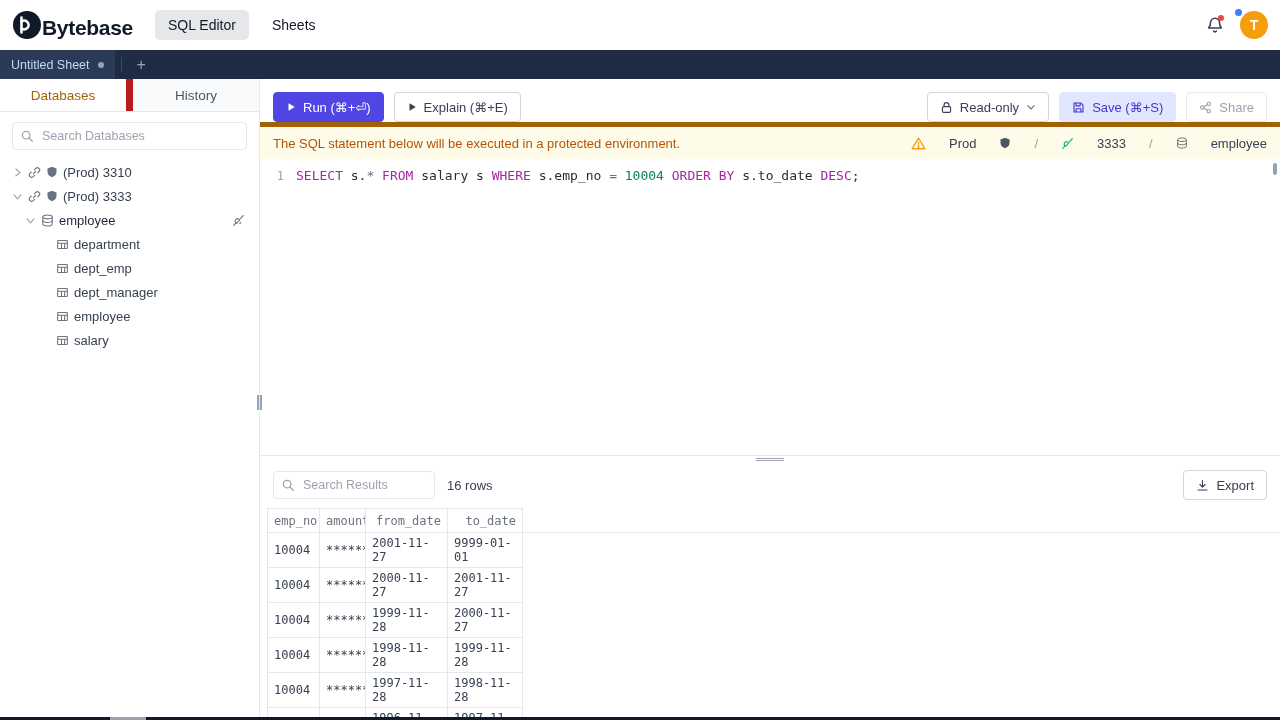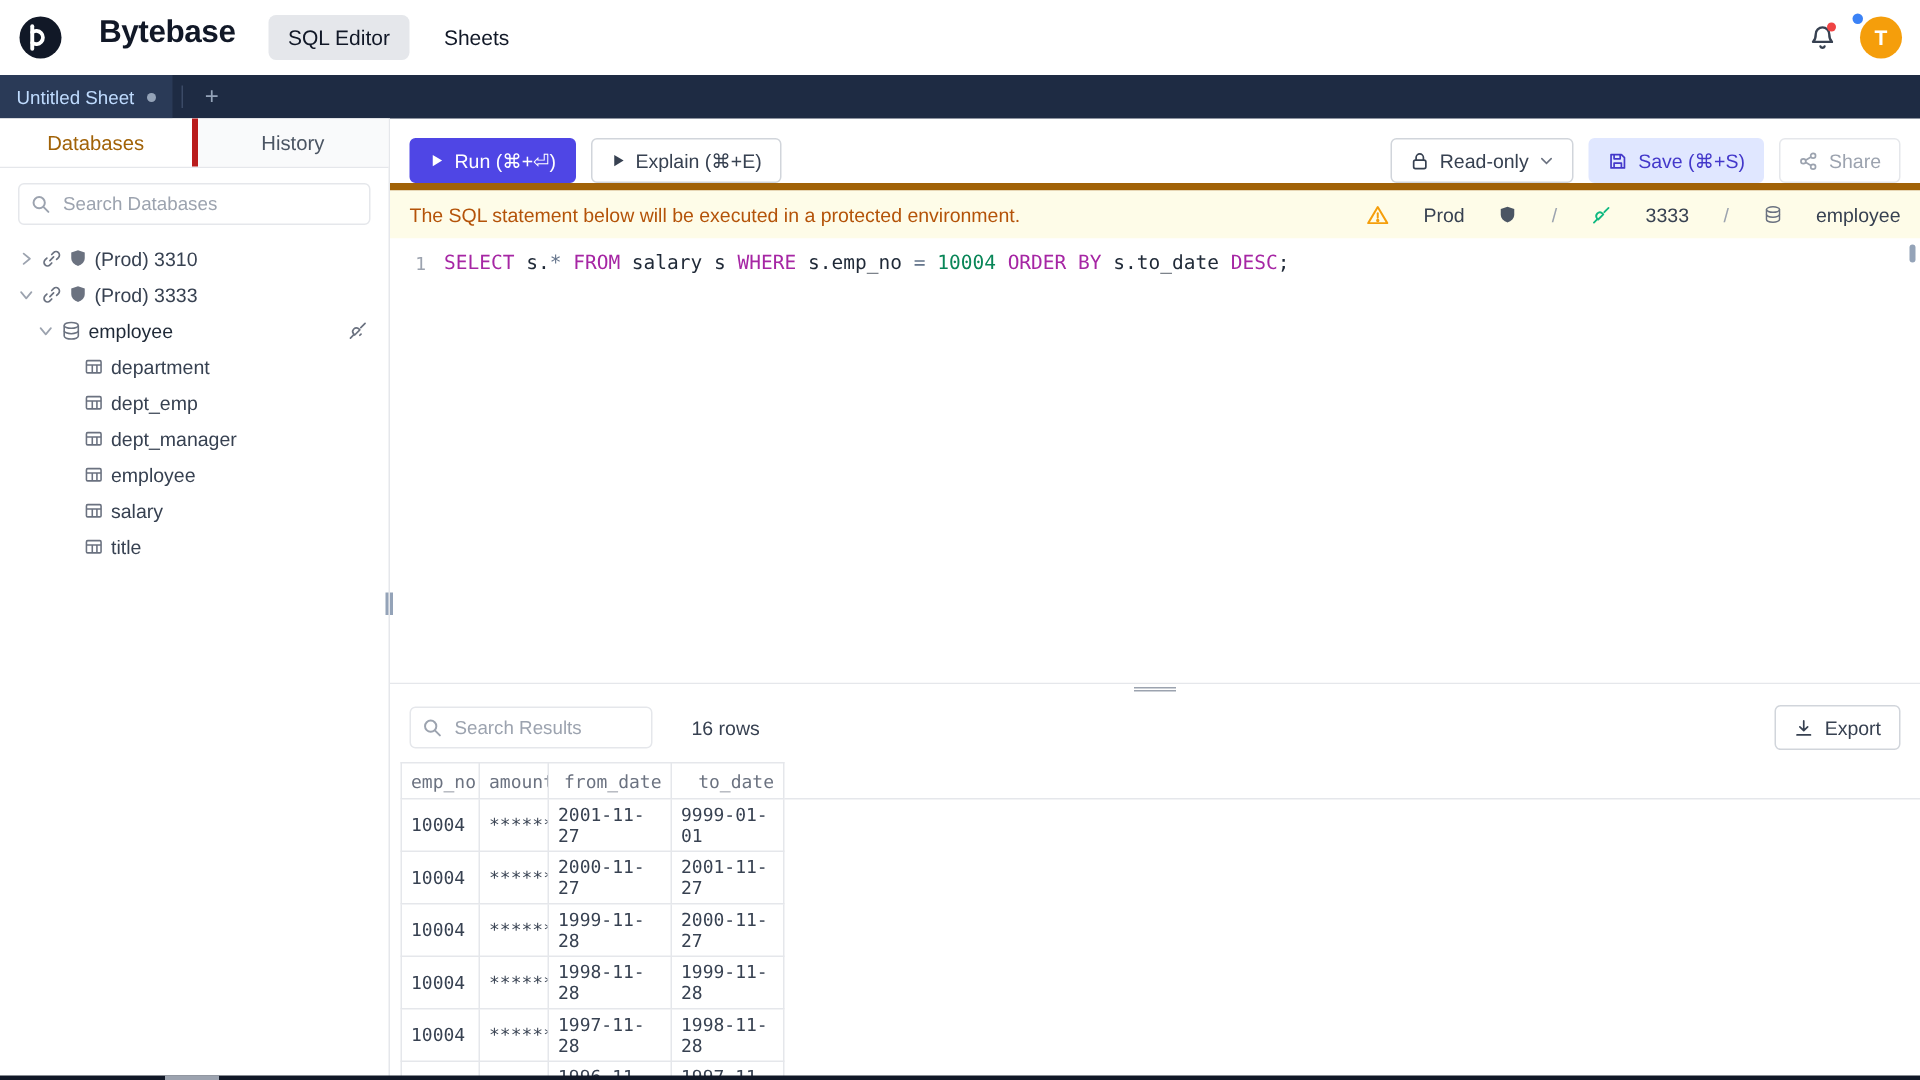--- a/index.html
+++ b/index.html
@@ -1,21 +1,21 @@
 <!DOCTYPE html>
 <html><head>
 <meta charset="utf-8">
 <style>
 *{margin:0;padding:0;box-sizing:border-box}
 html,body{width:1280px;height:720px;overflow:hidden}
 body{font-family:"Liberation Sans",sans-serif;background:#fff;color:#1f2937;position:relative}
 
 
 .topbar{height:50px;display:flex;align-items:center;padding:0 12px;background:#fff}
-.brand{display:flex;align-items:flex-start;gap:24px;margin-right:22px;cursor:pointer}
+.brand{display:flex;align-items:flex-end;gap:0;margin-right:22px;cursor:pointer}
 .logo{width:30px;height:30px;display:block}
 .brand-name{font-size:21px;font-weight:700;color:#111827;letter-spacing:-.3px}
 .nav{display:flex;align-items:center;gap:10px}
 .nav-item{font-size:14px;color:#111827;padding:7px 13px;border-radius:5px;cursor:pointer}
 .nav-item.active{background:#e5e7eb;font-weight:500}
 .topbar-right{margin-left:auto;display:flex;align-items:center;gap:16px}
 .bell{position:relative;color:#374151;display:flex;cursor:pointer}
 .bell-dot{position:absolute;top:-1px;right:0;width:6px;height:6px;border-radius:50%;background:#ef4444}
 .avatar{width:28px;height:28px;border-radius:50%;background:#f59e0b;color:#fff;font-weight:700;font-size:14px;display:flex;align-items:center;justify-content:center;position:relative;cursor:pointer}
 .avatar-dot{position:absolute;top:-2px;left:-5px;width:7px;height:7px;border-radius:50%;background:#3b82f6}
@@ -26,21 +26,21 @@
 .sheet-dot{width:6px;height:6px;border-radius:50%;background:#94a3b8}
 .strip-divider{width:1px;background:#3b4a66;margin:7px 6px}
 .add-tab{display:flex;align-items:center;padding:0 9px;color:#94a3b8;font-size:16px;cursor:pointer}
 
 
 .main{display:flex;height:641px}
 
 
 .sidebar{width:260px;border-right:1px solid #e5e7eb;display:flex;flex-direction:column;position:relative;background:#fff;flex:none}
 .side-tabs{display:flex;height:33px;border-bottom:1px solid #e5e7eb;font-size:13.5px;flex:none}
-.side-tab{flex:1;display:flex;align-items:center;justify-content:center;background:#f9fafb;color:#4b5563;border-left:4px solid #b91c1c;cursor:pointer}
+.side-tab{flex:1;display:flex;align-items:center;justify-content:center;background:#f9fafb;color:#4b5563;border-left:7px solid #b91c1c;cursor:pointer}
 .side-tab:first-child{border-left:none}
 .side-tab.active{background:#fff;color:#a16207;font-weight:500}
 .side-search{margin:10px 12px 8px;position:relative;flex:none}
 .side-search input{width:100%;height:28px;border:1px solid #e5e7eb;border-radius:4px;padding:0 8px 0 29px;font-size:12.5px;color:#ec4899;outline:none;font-family:inherit;background:#fff}
 .side-search input::placeholder{color:#9ca3af}
 .search-icon{position:absolute;left:8px;top:7px;color:#9ca3af;display:flex}
 .tree{flex:1;overflow:hidden;font-size:13px;color:#374151;padding-top:2px}
 .tree-row{height:24px;display:flex;align-items:center;gap:5px;cursor:pointer}
 .chev{color:#9ca3af;display:flex;flex:none}
 .icon{display:inline-flex;color:#6b7280;flex:none}
@@ -77,21 +77,21 @@
 .tok-operator{color:#64748b}
 .tok-plain{color:#1f2937}
 .vscroll{position:absolute;right:3px;top:4px;width:4px;height:12px;background:#94a3b8;border-radius:2px}
 
 
 .splitter{height:7px;border-top:1px solid #e5e7eb;display:flex;align-items:center;justify-content:center;cursor:row-resize;flex:none}
 .splitter-handle{width:28px;height:3px;border-top:1px solid #9ca3af;border-bottom:1px solid #9ca3af}
 
 
 .results{height:258px;display:flex;flex-direction:column;flex:none}
-.results-toolbar{display:flex;align-items:center;padding:8px 13px;gap:26px;flex:none}
+.results-toolbar{display:flex;align-items:center;padding:8px 13px;gap:12px;flex:none}
 .results-search{position:relative;width:162px}
 .results-search input{width:100%;height:28px;border:1px solid #e5e7eb;border-radius:4px;padding:0 8px 0 29px;font-size:12.5px;color:#374151;outline:none;font-family:inherit;background:#fff}
 .results-search input::placeholder{color:#9ca3af}
 .row-count{font-size:13px;color:#374151}
 .export-btn{margin-left:auto}
 .rtable-wrap{flex:1;overflow:hidden;padding-left:7px}
 table{border-collapse:collapse;table-layout:fixed;width:100%;font-family:"DejaVu Sans Mono","Liberation Mono",monospace;font-size:12px}
 th{font-weight:normal;color:#6b7280;text-align:right;padding:4px 6px;border:1px solid #e5e7eb;height:24px;overflow:hidden}
 td{color:#374151;text-align:left;padding:3px 6px;border:1px solid #e5e7eb;height:23px;overflow:hidden}
 th.filler{border:none;border-bottom:1px solid #e5e7eb}
@@ -261,29 +261,20 @@
           </div>
           <div class="tree-row tbl-row">
             <span class="icon">
               <svg width="13" height="13" viewBox="0 0 16 16" fill="none" stroke="currentColor" stroke-width="1.3">
                 <rect x="2" y="3" width="12" height="10" rx="1"></rect>
                 <path d="M2 6.5h12M6.8 6.5V13M10.6 6.5V13"></path>
               </svg>
             </span>
             <span>salary</span>
           </div>
-          <div class="tree-row tbl-row">
-            <span class="icon">
-              <svg width="13" height="13" viewBox="0 0 16 16" fill="none" stroke="currentColor" stroke-width="1.3">
-                <rect x="2" y="3" width="12" height="10" rx="1"></rect>
-                <path d="M2 6.5h12M6.8 6.5V13M10.6 6.5V13"></path>
-              </svg>
-            </span>
-            <span>title</span>
-          </div>
         </div>
     </div>
     <div class="resize-handle"></div>
   </aside>
 
   <section class="content">
 
     <div class="toolbar">
       <button class="btn btn-primary">
         <svg width="10" height="10" viewBox="0 0 16 16">

